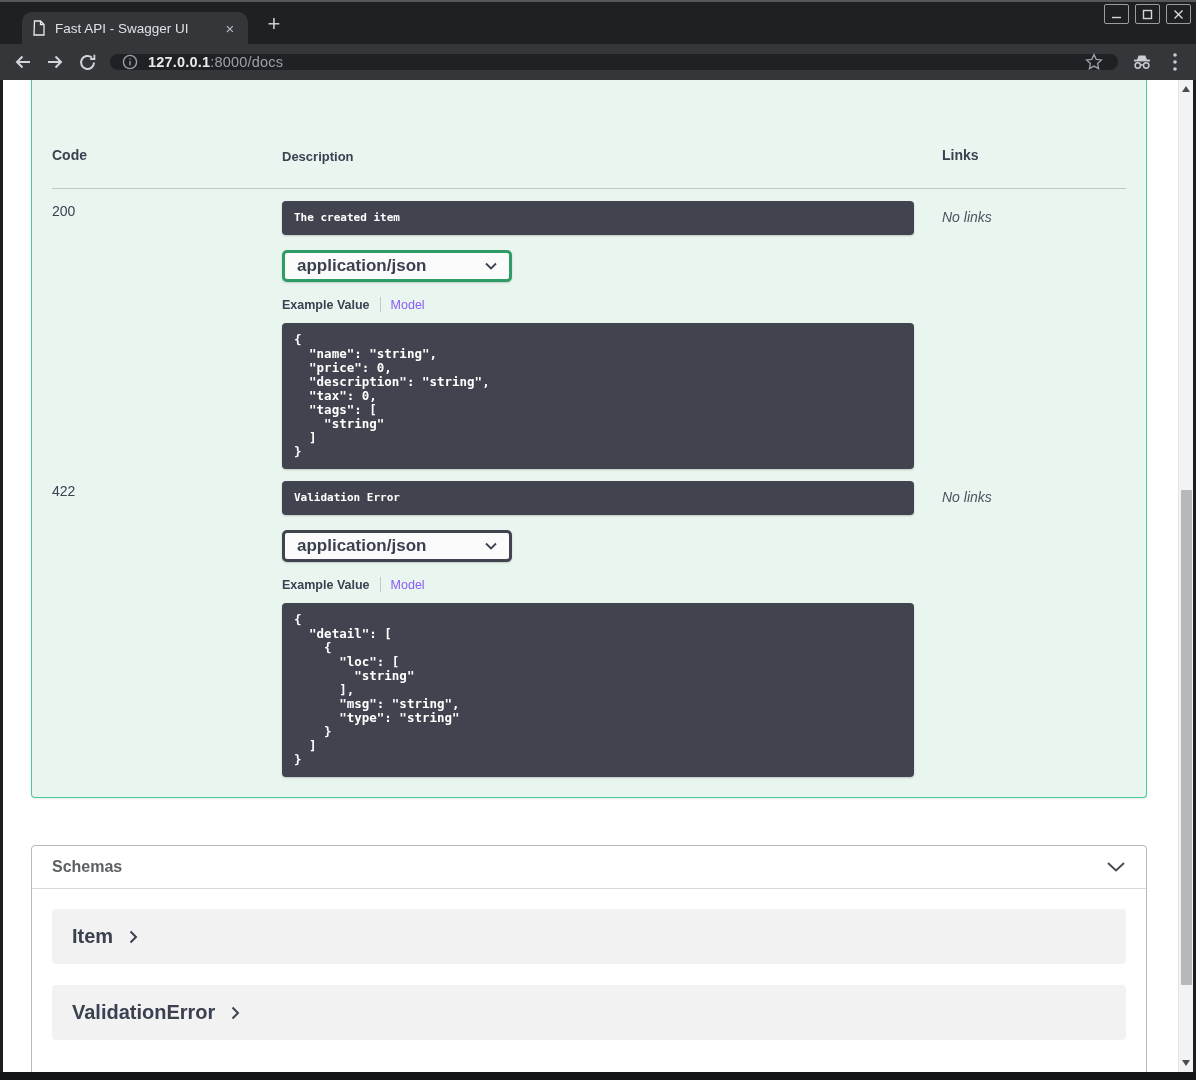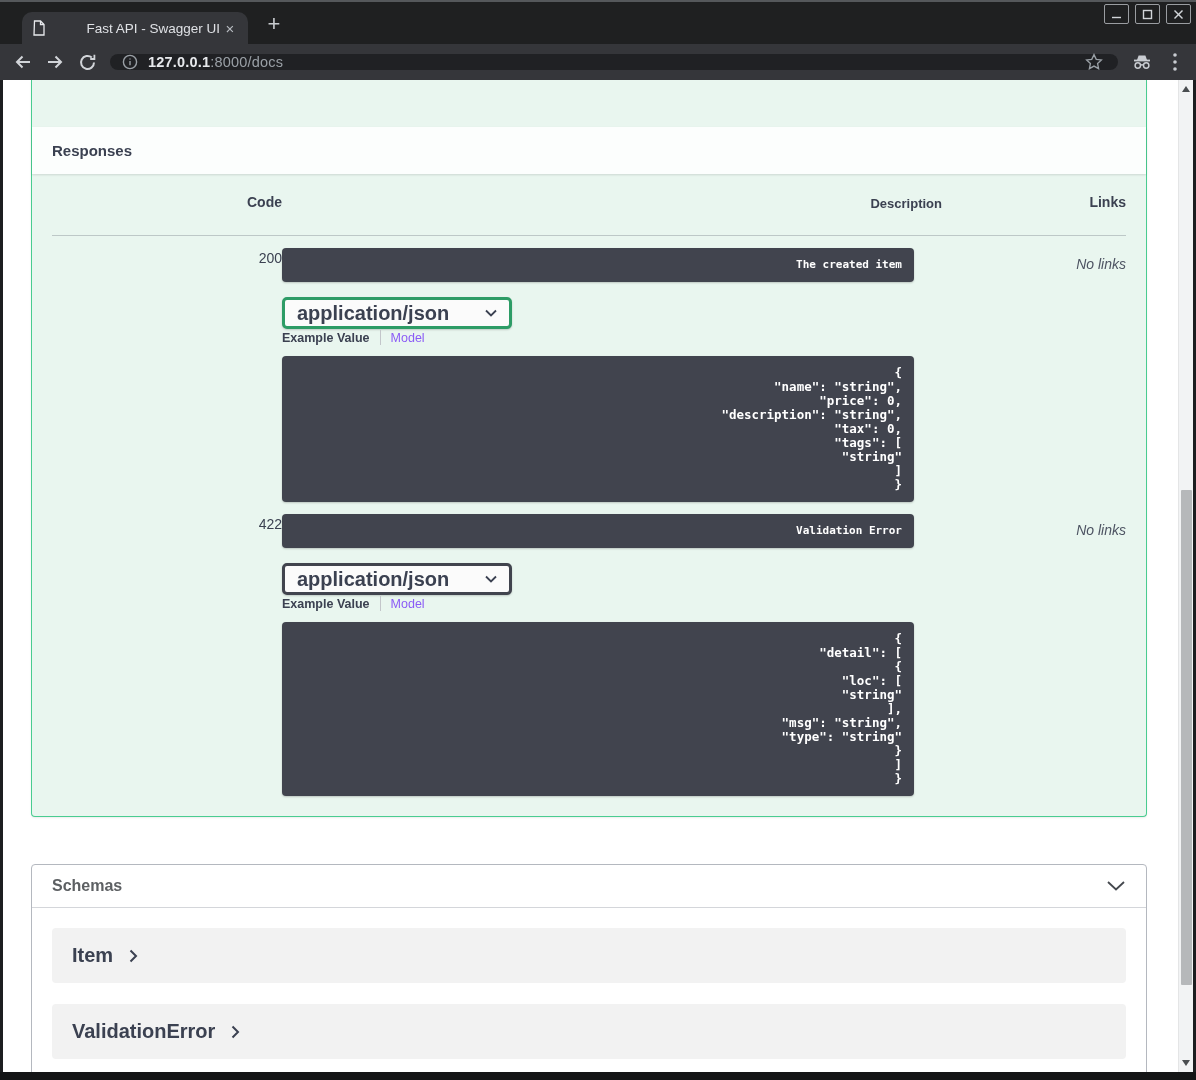--- a/index.html
+++ b/index.html
@@ -1,19 +1,19 @@
 <!DOCTYPE html>
 <html><head>
 <meta charset="utf-8">
 <style>
   * { box-sizing: border-box; }
   html,body { margin:0; padding:0; background:#000; }
   body { font-family:"Liberation Sans", sans-serif; }
 
-  .window { position:relative; width:1196px; height:1080px; background:#1f2021; overflow:hidden;text-align:right; }
+  .window { position:relative; width:1196px; height:1080px; background:#1f2021; overflow:hidden; }
   .top-edge { height:2px; background:#55585b; }
 
   
   .titlebar { position:relative; height:42px; background:#1f2021; }
   .tab { position:absolute; left:22px; bottom:0; width:226px; height:32px; background:#35363a;
          border-radius:10px 10px 0 0; display:flex; align-items:center; padding:0 8px 0 10px; color:#dfe1e5; }
   .tab-title { flex:1; font-size:13.5px; margin-left:9px; white-space:nowrap; overflow:hidden; }
   .tab-close { width:20px; height:20px; display:flex; align-items:center; justify-content:center;
                color:#b9bdc2; font-size:15px; border-radius:50%; }
   .new-tab { position:absolute; left:260px; top:8px; width:28px; height:28px; display:flex; align-items:center;
@@ -66,28 +66,28 @@
   .td-code { font-size:14px; color:#3b4151; padding-top:2px; }
   .td-desc { padding-right:28px; min-width:0; }
   .td-links { font-size:14px; font-style:italic; color:#4d5362; padding-top:8px; }
 
   .markdown-box { background:#41444e; border-radius:4px; padding:10px 12px; color:#fff;
                   font-family:"DejaVu Sans Mono", monospace; font-weight:700;
                   font-size:11px; line-height:14px; box-shadow:0 1px 2px rgba(0,0,0,.2); }
 
   .media-select { margin-top:15px; width:230px; height:32px; background:#fbfbfb; border:3px solid #41444e;
                   border-radius:5px; display:flex; align-items:center; justify-content:space-between;
-                  padding:0 11px 0 12px; font-size:20px; font-weight:700; color:#3b4151;
+                  padding:0 11px 0 12px; font-size:17px; font-weight:700; color:#3b4151;
                   box-shadow:0 1px 2px rgba(0,0,0,.18); cursor:pointer; }
   .media-select.green { border-color:#2d9c66; }
 
   .accept-hint { margin-top:7px; font-size:12px; color:#3f9e6e; }
   .accept-hint .code { font-family:"DejaVu Sans Mono", monospace; font-size:11.5px; }
 
-  .example-tabs { display:flex; align-items:center; height:17px; }
+  .example-tabs { margin-top:14px; display:flex; align-items:center; height:17px; }
   .etab { font-size:12.5px; cursor:pointer; }
   .etab.active { font-weight:700; color:#3b4151; }
   .etab.inactive { color:#8b5cf6; }
   .etab-divider { width:1px; height:15px; background:#c3c6ca; margin:0 10px; }
 
   .code-block { margin-top:10px; background:#41444e; border-radius:4px; padding:10px 12px;
                 box-shadow:0 1px 2px rgba(0,0,0,.2); }
   .code-block pre { margin:0; color:#fff; font-family:"DejaVu Sans Mono", monospace;
                     font-size:12.5px; font-weight:700; line-height:14px; white-space:pre; }
 
@@ -190,23 +190,20 @@
           <circle cx="2" cy="16" r="1.8"></circle>
       </svg>
     </div>
   </div>
 
   <div class="page">
     <div class="content">
 
       <div class="opblock">
         <div class="opblock-pad"></div>
-        <div class="opblock-header">
-          <span class="title">Responses</span>
-        </div>
 
         <div class="responses-wrapper">
           <div class="thead">
             <div class="th th-code">Code</div>
             <div class="th th-desc">Description</div>
             <div class="th th-links">Links</div>
           </div>
 
           <div class="trow">
             <div class="td-code">200</div>

